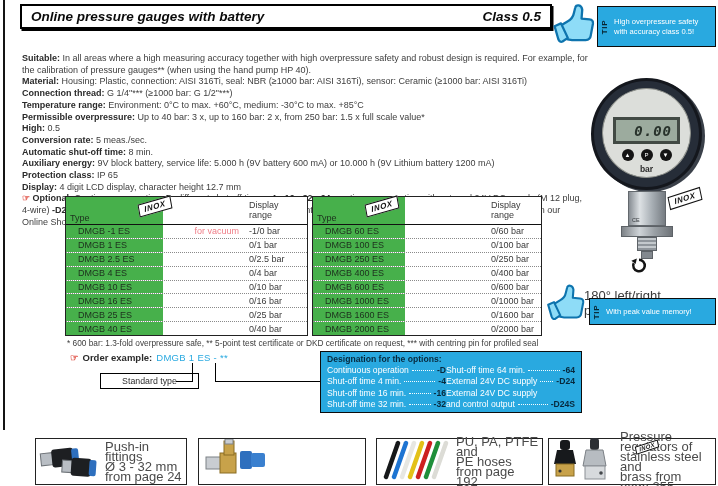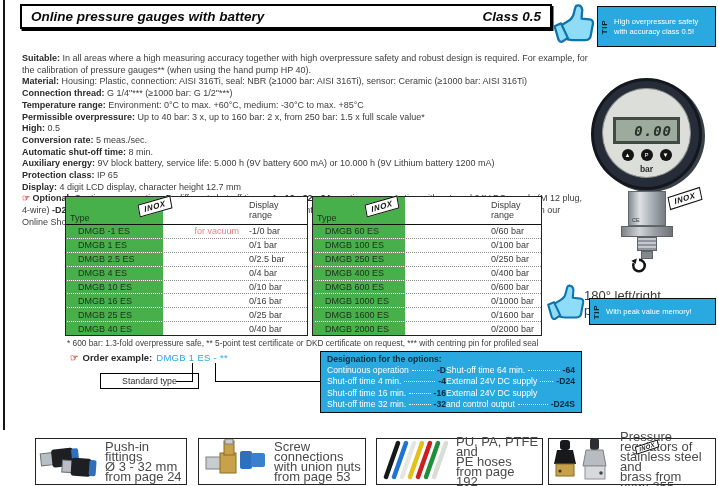--- a/index.html
+++ b/index.html
@@ -408,25 +408,20 @@
     <div class="relimg">
       <svg width="68" height="42" viewBox="0 0 68 42">
         <rect x="4" y="18" width="16" height="12" fill="#c9cdd2" stroke="#7c8186"></rect>
         <rect x="18" y="14" width="16" height="20" fill="#c8a24a" stroke="#8a6c23"></rect>
         <rect x="22" y="2" width="10" height="14" fill="#c8a24a" stroke="#8a6c23"></rect>
         <rect x="23" y="0" width="8" height="5" fill="#c9cdd2" stroke="#7c8186"></rect>
         <rect x="38" y="12" width="12" height="18" rx="2" fill="#2e6fbe"></rect>
         <rect x="49" y="14" width="14" height="14" rx="2" fill="#3a80cf"></rect>
       </svg>
     </div>
-    <div class="relcap">
-      <div>Screw connections</div>
-      <div>with union nuts</div>
-      <div>from page 53</div>
-    </div>
   </div>
 
   <div class="relbox rb3">
     <div class="relimg">
       <svg width="72" height="42" viewBox="0 0 72 42">
         <g stroke-width="4.5" stroke-linecap="round">
           <line x1="6" y1="38" x2="18" y2="4" stroke="#16181a"></line>
           <line x1="14" y1="38" x2="26" y2="4" stroke="#1d74d2"></line>
           <line x1="22" y1="38" x2="34" y2="4" stroke="#e7e7e2"></line>
           <line x1="30" y1="38" x2="42" y2="4" stroke="#e3c119"></line>

